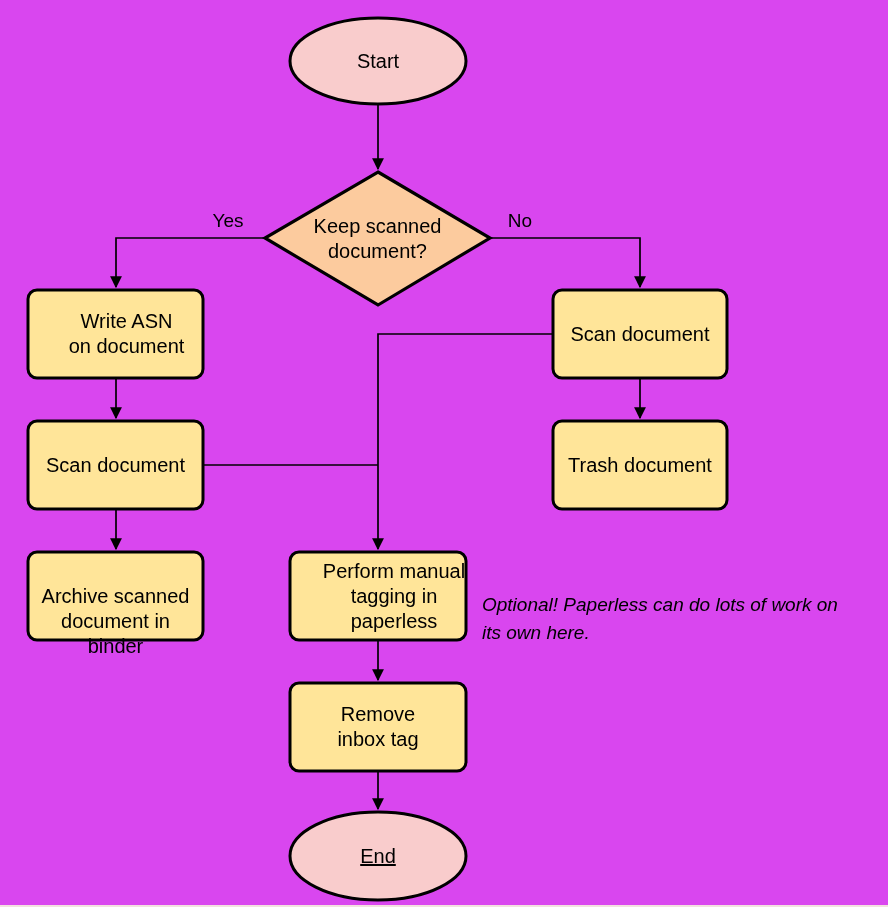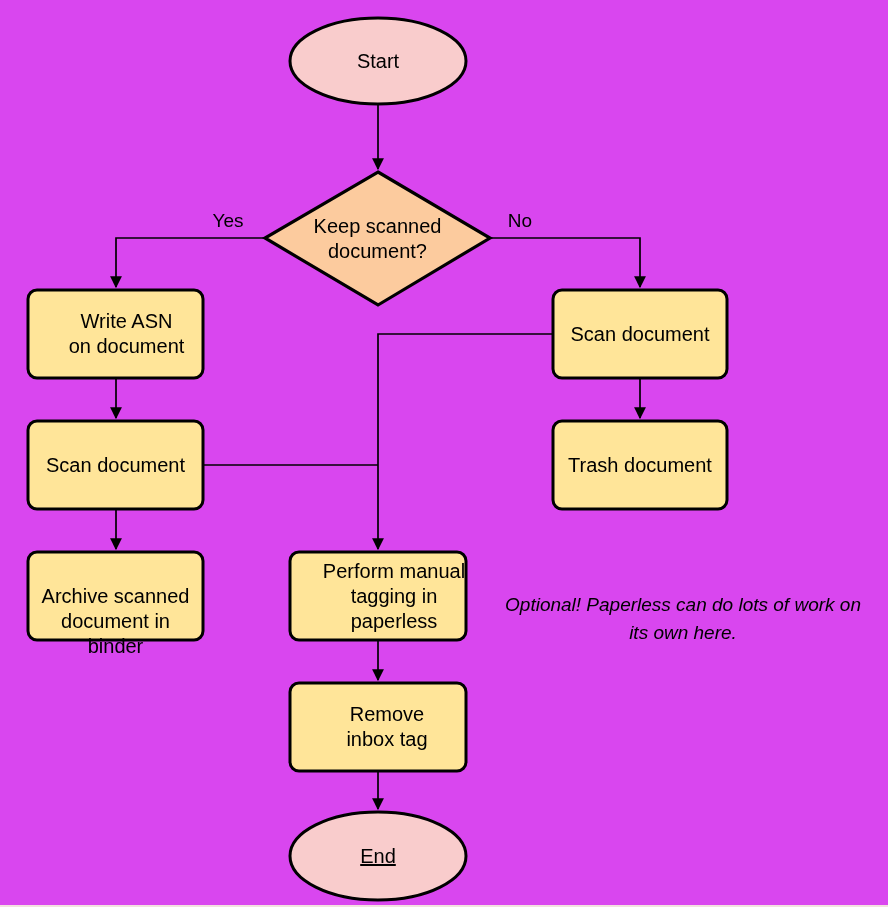--- a/index.html
+++ b/index.html
@@ -54,21 +54,21 @@
   }
   .annotation {
     position: absolute;
     left: 482px;
     top: 591px;
     width: 402px;
     font-style: italic;
     font-size: 19px;
     line-height: 28px;
     white-space: pre-line;
-    text-align: center;
+    text-align: left;
     color: #000;
   }
   .bottom-edge-line {
     position: absolute;
     left: 0;
     bottom: 0;
     width: 888px;
     height: 2px;
     background: #f2e0e0;
   }
@@ -115,21 +115,21 @@
 on document</div>
   <div class="label" style="left:28px; top:421px; width:175px; height:88px;">Scan document</div>
   <div class="label" style="left:28px; top:576px; width:175px; height:76px;margin-top:7px;">Archive scanned
 document in
 binder</div>
   <div class="label" style="left:553px; top:290px; width:174px; height:88px;">Scan document</div>
   <div class="label" style="left:553px; top:421px; width:174px; height:88px;">Trash document</div>
   <div class="label" style="left:290px; top:552px; width:208px; height:88px;">Perform manual
 tagging in
 paperless</div>
-  <div class="label" style="left:290px; top:683px; width:176px; height:88px;padding-left:9px;">Remove
+  <div class="label" style="left:290px; top:683px; width:176px; height:88px;">Remove
 inbox tag</div>
   <div class="label" style="left:290px; top:812px; width:176px; height:88px;text-decoration:underline;">End</div>
 
   <div class="edge-label" style="left:203px; top:210px; width:50px;">Yes</div>
   <div class="edge-label" style="left:495px; top:210px; width:50px;">No</div>
 
   <div class="annotation">Optional! Paperless can do lots of work on
 its own here.</div>
 
   <div class="bottom-edge-line"></div>

